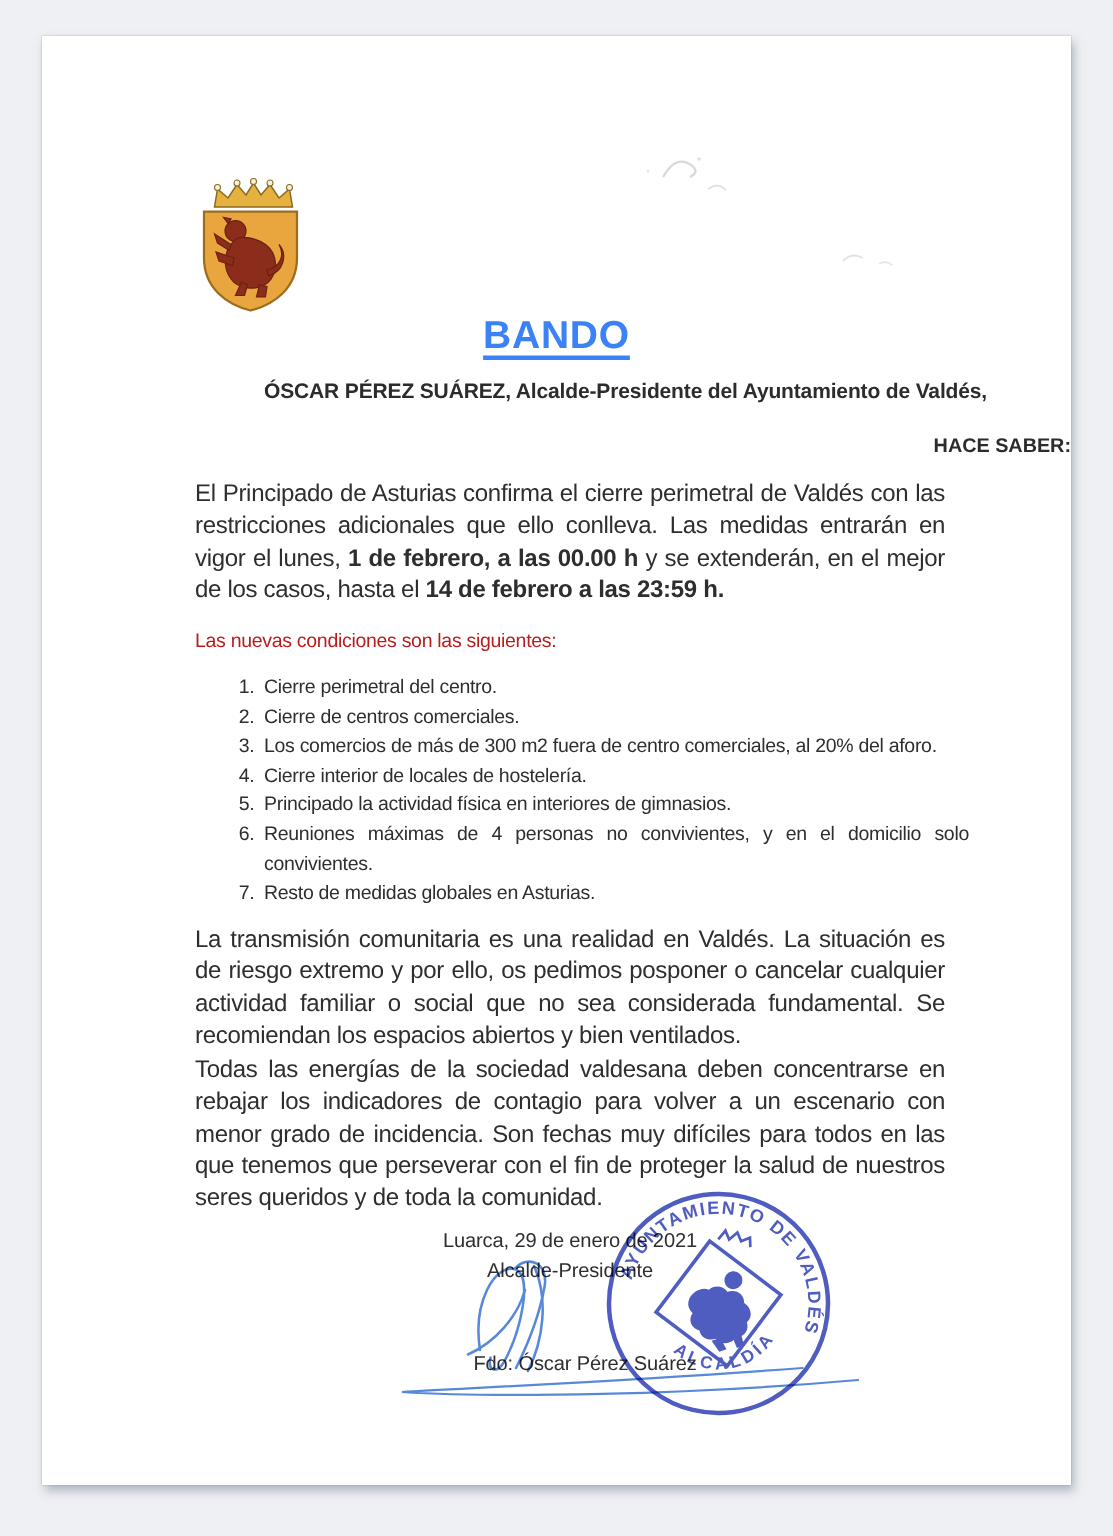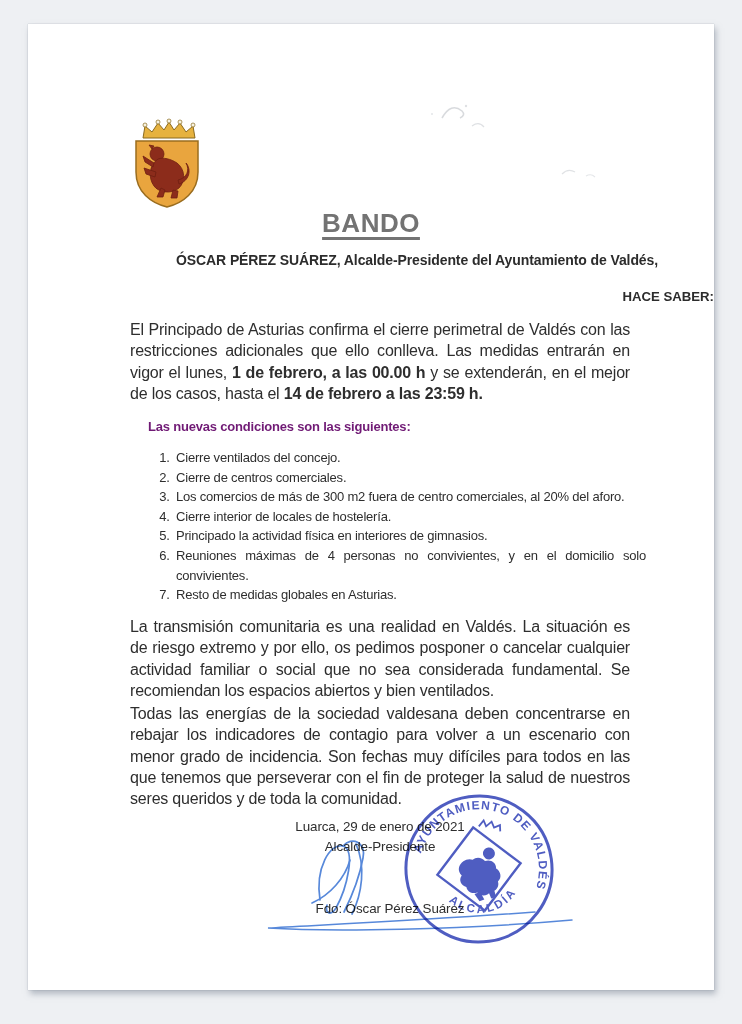--- a/index.html
+++ b/index.html
@@ -14,33 +14,33 @@
   .logo-row { position:absolute; left:103px; top:94px; display:flex; align-items:flex-start; }
   .coa { width:72px; height:92px; }
   .logo-text { margin-left:10px; margin-top:22px; color:#3c3c3c; line-height:1; }
   .logo-line1 { font-size:21px; letter-spacing:.2px; }
   .logo-line2 { margin-top:3px; }
   .logo-de { font-size:16px; }
   .logo-valdes { font-size:28px; letter-spacing:.2px; }
 
   
   .title { position:absolute; left:0; top:184px; width:100%; text-align:center;
-           font-size:26px; font-weight:bold; color:#737373; letter-spacing:.5px; }
+           font-size:26px; font-weight:bold; color:#3b82f6; letter-spacing:.5px; }
   .title span { text-decoration:underline; text-decoration-thickness:2.5px; text-underline-offset:5px; }
   .issuer { position:absolute; left:64px; top:228px; width:566px; text-align:right;
             font-size:14px; font-weight:bold; color:#2c2c2c; letter-spacing:-.1px; }
   .hace-saber { position:absolute; left:0; top:265px; width:100%; text-align:right;
                 font-size:13.2px; font-weight:bold; color:#2c2c2c; }
 
   
   .para { position:absolute; left:102px; width:500px; font-size:16px; line-height:21.3px;
           color:#2e2e2e; text-align:justify; letter-spacing:-.2px; }
   .p1 { top:295px; }
-  .intro { position:absolute; left:120px; top:395px; width:500px; font-size:13px;
-           color:#701a75; letter-spacing:-.2px;font-weight:bold; }
+  .intro { position:absolute; left:102px; top:395px; width:500px; font-size:13px;
+           color:#b91c1c; letter-spacing:-.2px; }
   ol.conditions { position:absolute; left:102px; top:424px; width:516px; padding-left:43px;
                   font-size:13px; line-height:19.6px; color:#2e2e2e; letter-spacing:-.2px; }
   ol.conditions li { text-align:justify; padding-left:3px; }
   .p2 { top:592px; }
   .p3 { top:679px; }
 
   
   .sig-line { position:absolute; color:#2e2e2e; font-size:13.4px; letter-spacing:-.1px; text-align:center; }
   .sig-place { left:202px; top:795px; width:300px; }
   .sig-role  { left:202px; top:815px; width:300px; }
@@ -103,21 +103,21 @@
       <span>BANDO</span>
     </div>
 
     <div class="issuer">ÓSCAR PÉREZ SUÁREZ, Alcalde-Presidente del Ayuntamiento de Valdés,</div>
     <div class="hace-saber">HACE SABER:</div>
 
     <p class="para p1"><span>El Principado de Asturias confirma el cierre perimetral de Valdés con las restricciones adicionales que ello conlleva. Las medidas entrarán en vigor el lunes, </span><strong>1 de febrero, a las 00.00 h</strong><span> y se extenderán, en el mejor de los casos, hasta el </span><strong>14 de febrero a las 23:59 h.</strong></p>
 
     <div class="intro">Las nuevas condiciones son las siguientes:</div>
     <ol class="conditions">
-      <li>Cierre ventilados del concejo.</li>
+      <li>Cierre perimetral del centro.</li>
       <li>Cierre de centros comerciales.</li>
       <li>Los comercios de más de 300 m2 fuera de centro comerciales, al 20% del aforo.</li>
       <li>Cierre interior de locales de hostelería.</li>
       <li>Principado la actividad física en interiores de gimnasios.</li>
       <li>Reuniones máximas de 4 personas no convivientes, y en el domicilio solo convivientes.</li>
       <li>Resto de medidas globales en Asturias.</li>
     </ol>
 
     <p class="para p3">Todas las energías de la sociedad valdesana deben concentrarse en rebajar los indicadores de contagio para volver a un escenario con menor grado de incidencia. Son fechas muy difíciles para todos en las que tenemos que perseverar con el fin de proteger la salud de nuestros seres queridos y de toda la comunidad.</p>
     <p class="para p2">La transmisión comunitaria es una realidad en Valdés. La situación es de riesgo extremo y por ello, os pedimos posponer o cancelar cualquier actividad familiar o social que no sea considerada fundamental. Se recomiendan los espacios abiertos y bien ventilados.</p>

